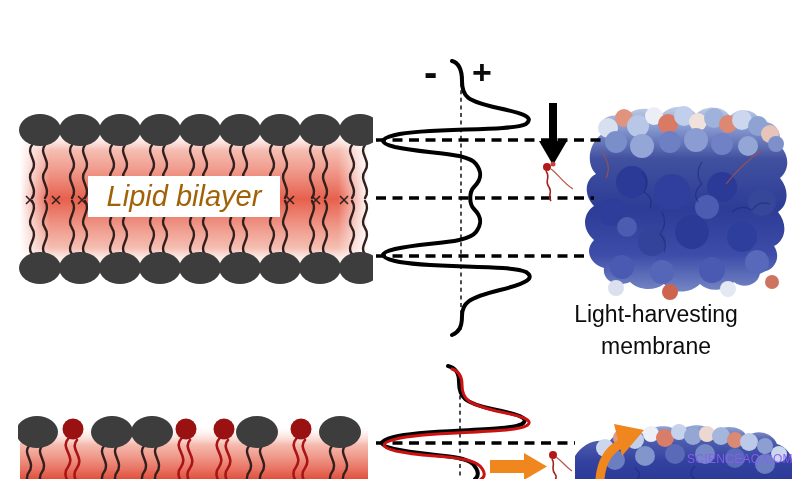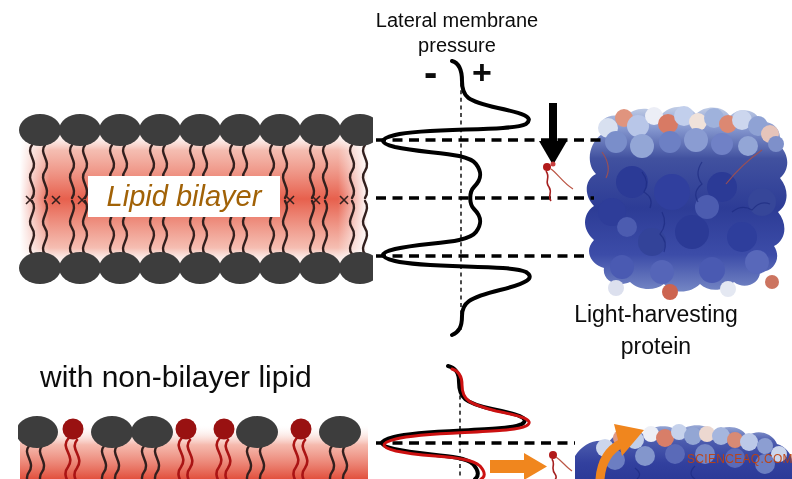--- a/index.html
+++ b/index.html
@@ -30,21 +30,21 @@
 
   
   .title{font-size:30px;white-space:nowrap;}
   #bilayer-box{left:88px;top:176px;width:192px;height:41px;background:#ffffff;
     display:flex;align-items:center;justify-content:center;
     font-style:italic;font-size:29px;color:#a16207;white-space:nowrap;}
   #pressure-title{left:368px;top:8px;width:178px;text-align:center;font-size:20px;line-height:1.25;}
   #minus{left:424px;top:52px;font-size:40px;font-weight:700;line-height:1;}
   #plus{left:472px;top:55px;font-size:34px;font-weight:600;line-height:1;}
   #protein-label{left:556px;top:298px;width:200px;text-align:center;font-size:23px;line-height:1.4;}
-  #watermark{left:687px;top:452px;font-size:12px;letter-spacing:.3px;color:#c2410c;opacity:.92;}
+  #watermark{left:687px;top:452px;font-size:12px;letter-spacing:.3px;color:#8b5cf6;opacity:.92;}
 </style>
 </head>
 <body>
 
 <div class="canvas">
 
   <svg class="abs" style="left:18px;top:105px" width="355" height="190" viewBox="0 0 355 190">
     <defs>
       <path id="wv" d="M0,0 c-7,8 7,16 0,26 c-7,9 7,17 0,27"></path>
       <linearGradient id="memGrad" x1="0" y1="0" x2="0" y2="1">
@@ -338,25 +338,23 @@
     </g>
     <g>
       <path class="arrorangeStroke" d="M230,121 Q232,95 252,85"></path>
       <polygon class="arrorange" points="244,66 252,98 274,72"></polygon>
     </g>
   </svg>
 
   <div id="bilayer-box" class="abs">Lipid bilayer</div>
 
 
-  <div class="abs title" style="left:40px;top:360px">with non-bilayer lipid</div>
-
-  <div id="pressure-title" class="abs">Lateral membrane pressure</div>
+
 
   <div id="minus" class="abs">-</div>
 
   <div id="plus" class="abs">+</div>
 
-  <div id="protein-label" class="abs">Light-harvesting protein</div>
+  <div id="protein-label" class="abs">Light-harvesting membrane</div>
 
   <div id="watermark" class="abs">SCIENCEAQ.COM</div>
 
 </div>
 
 </body></html>

